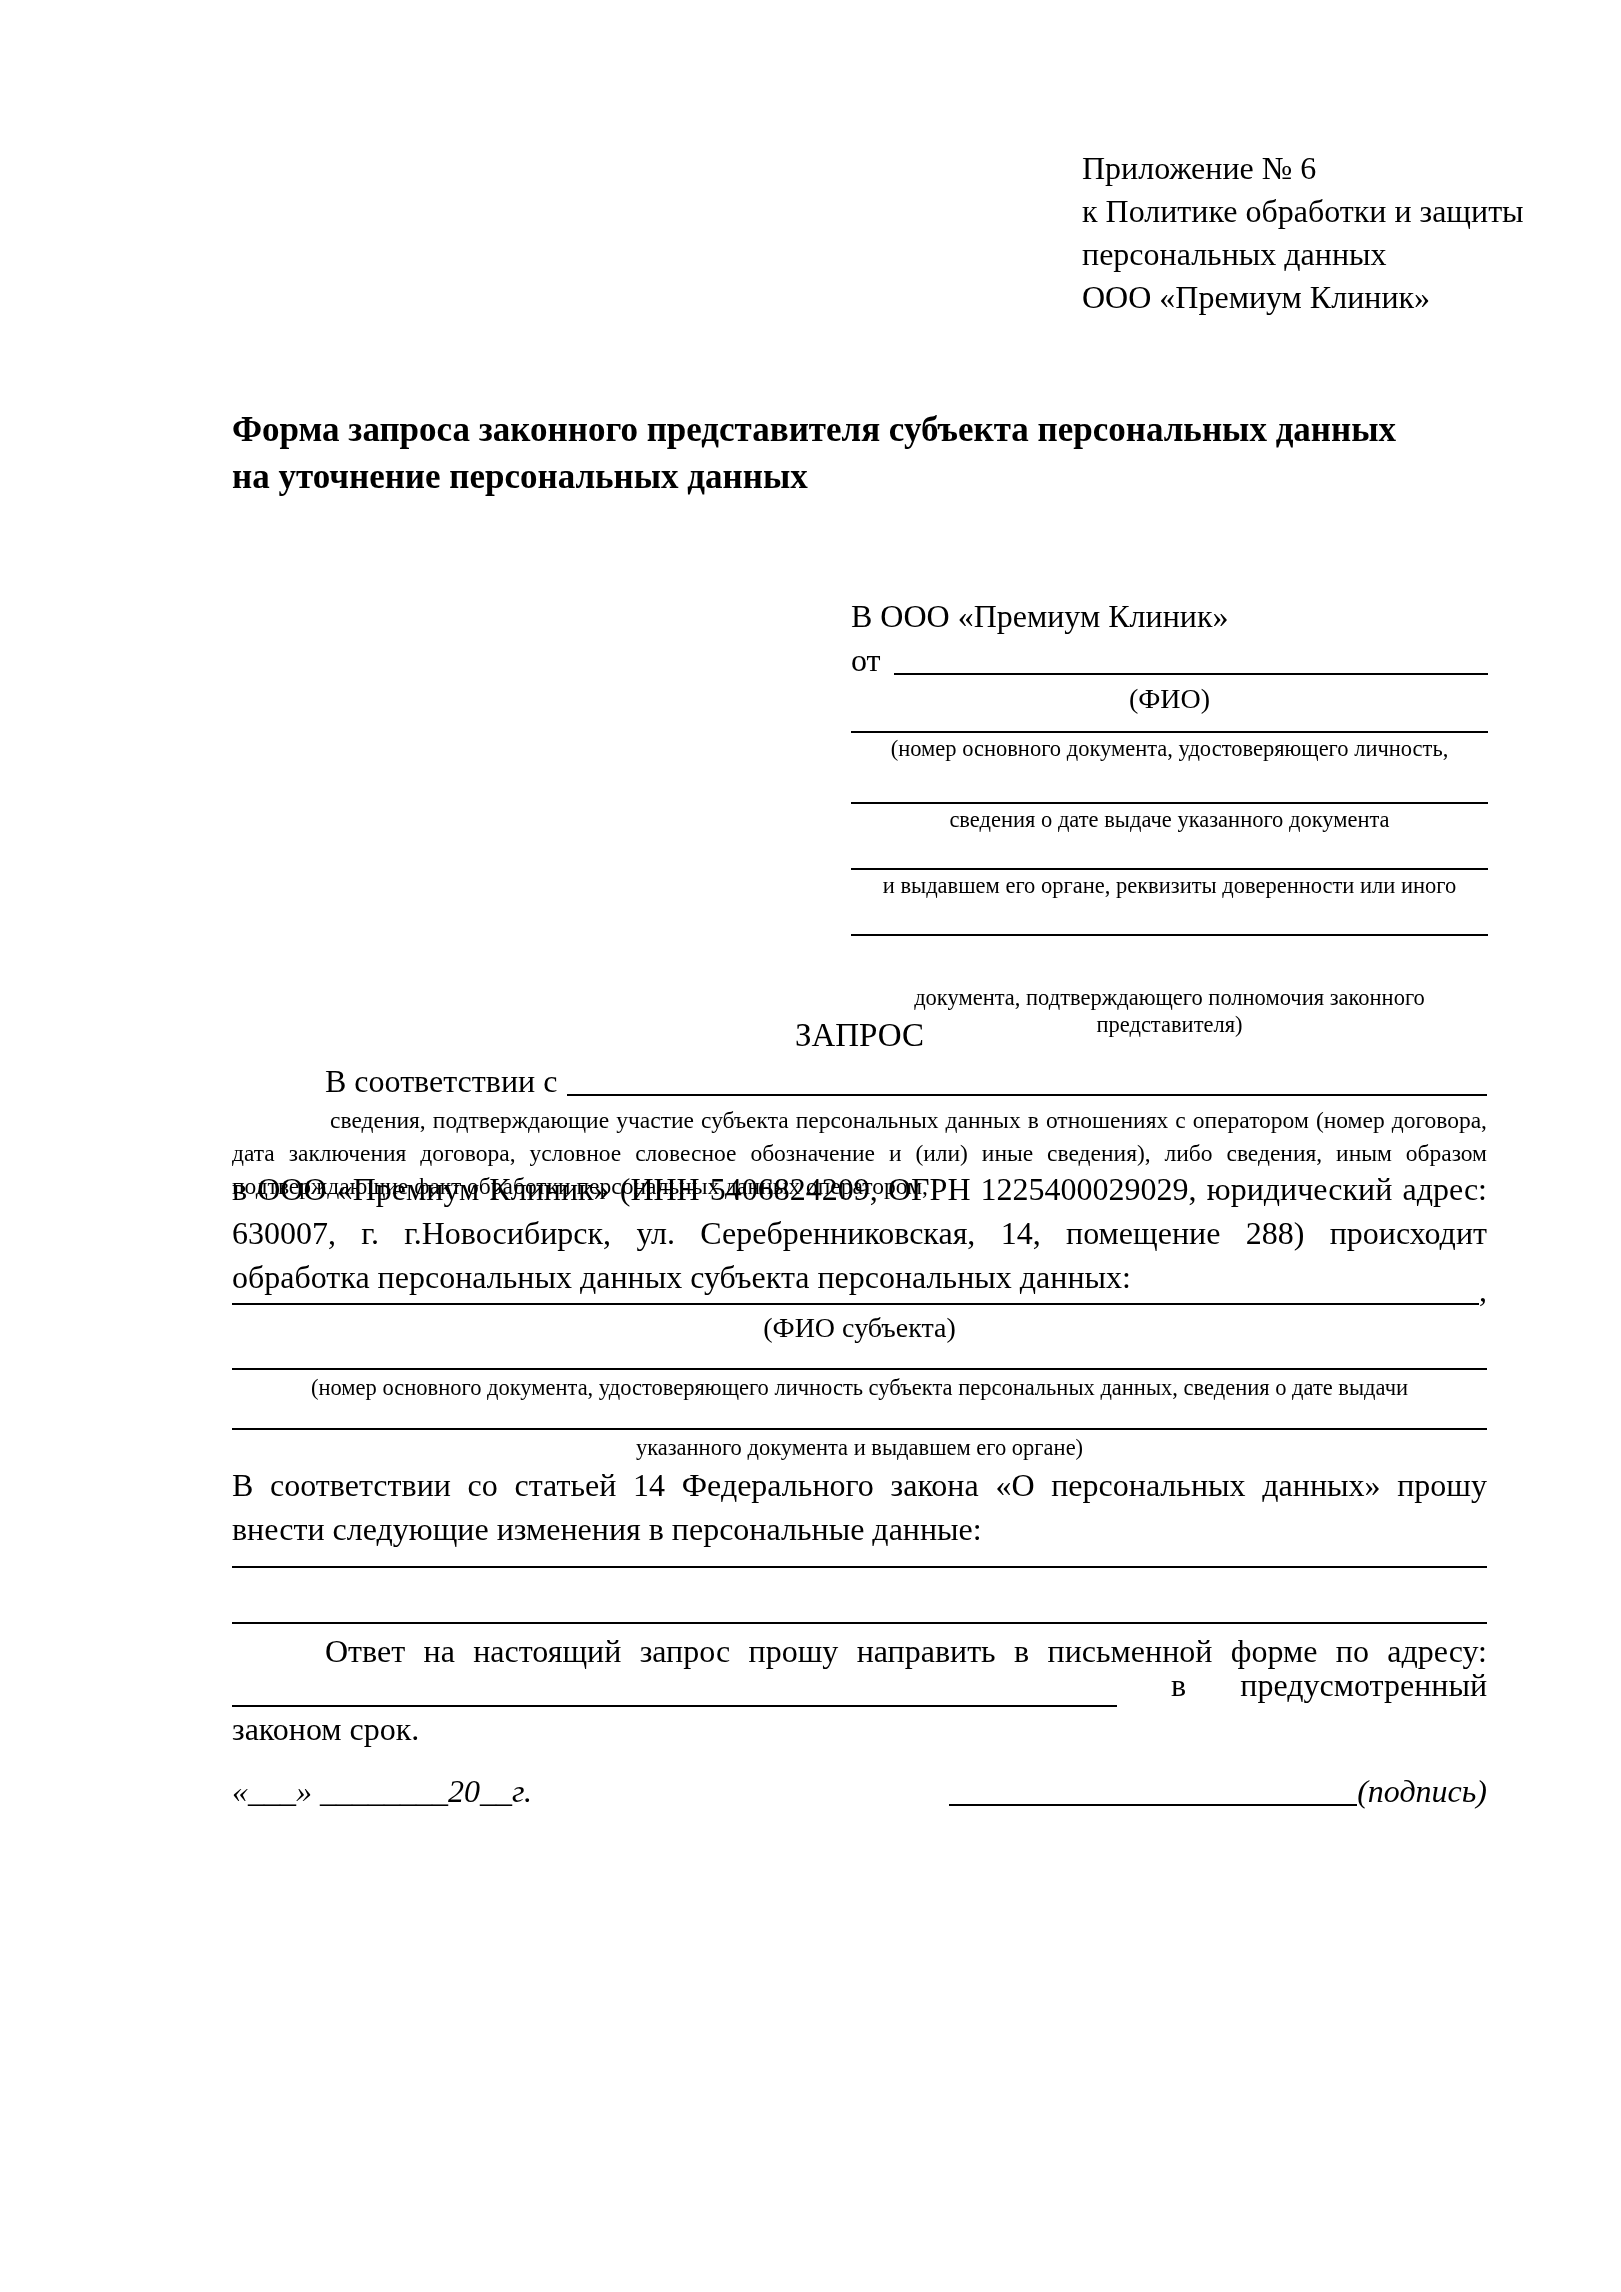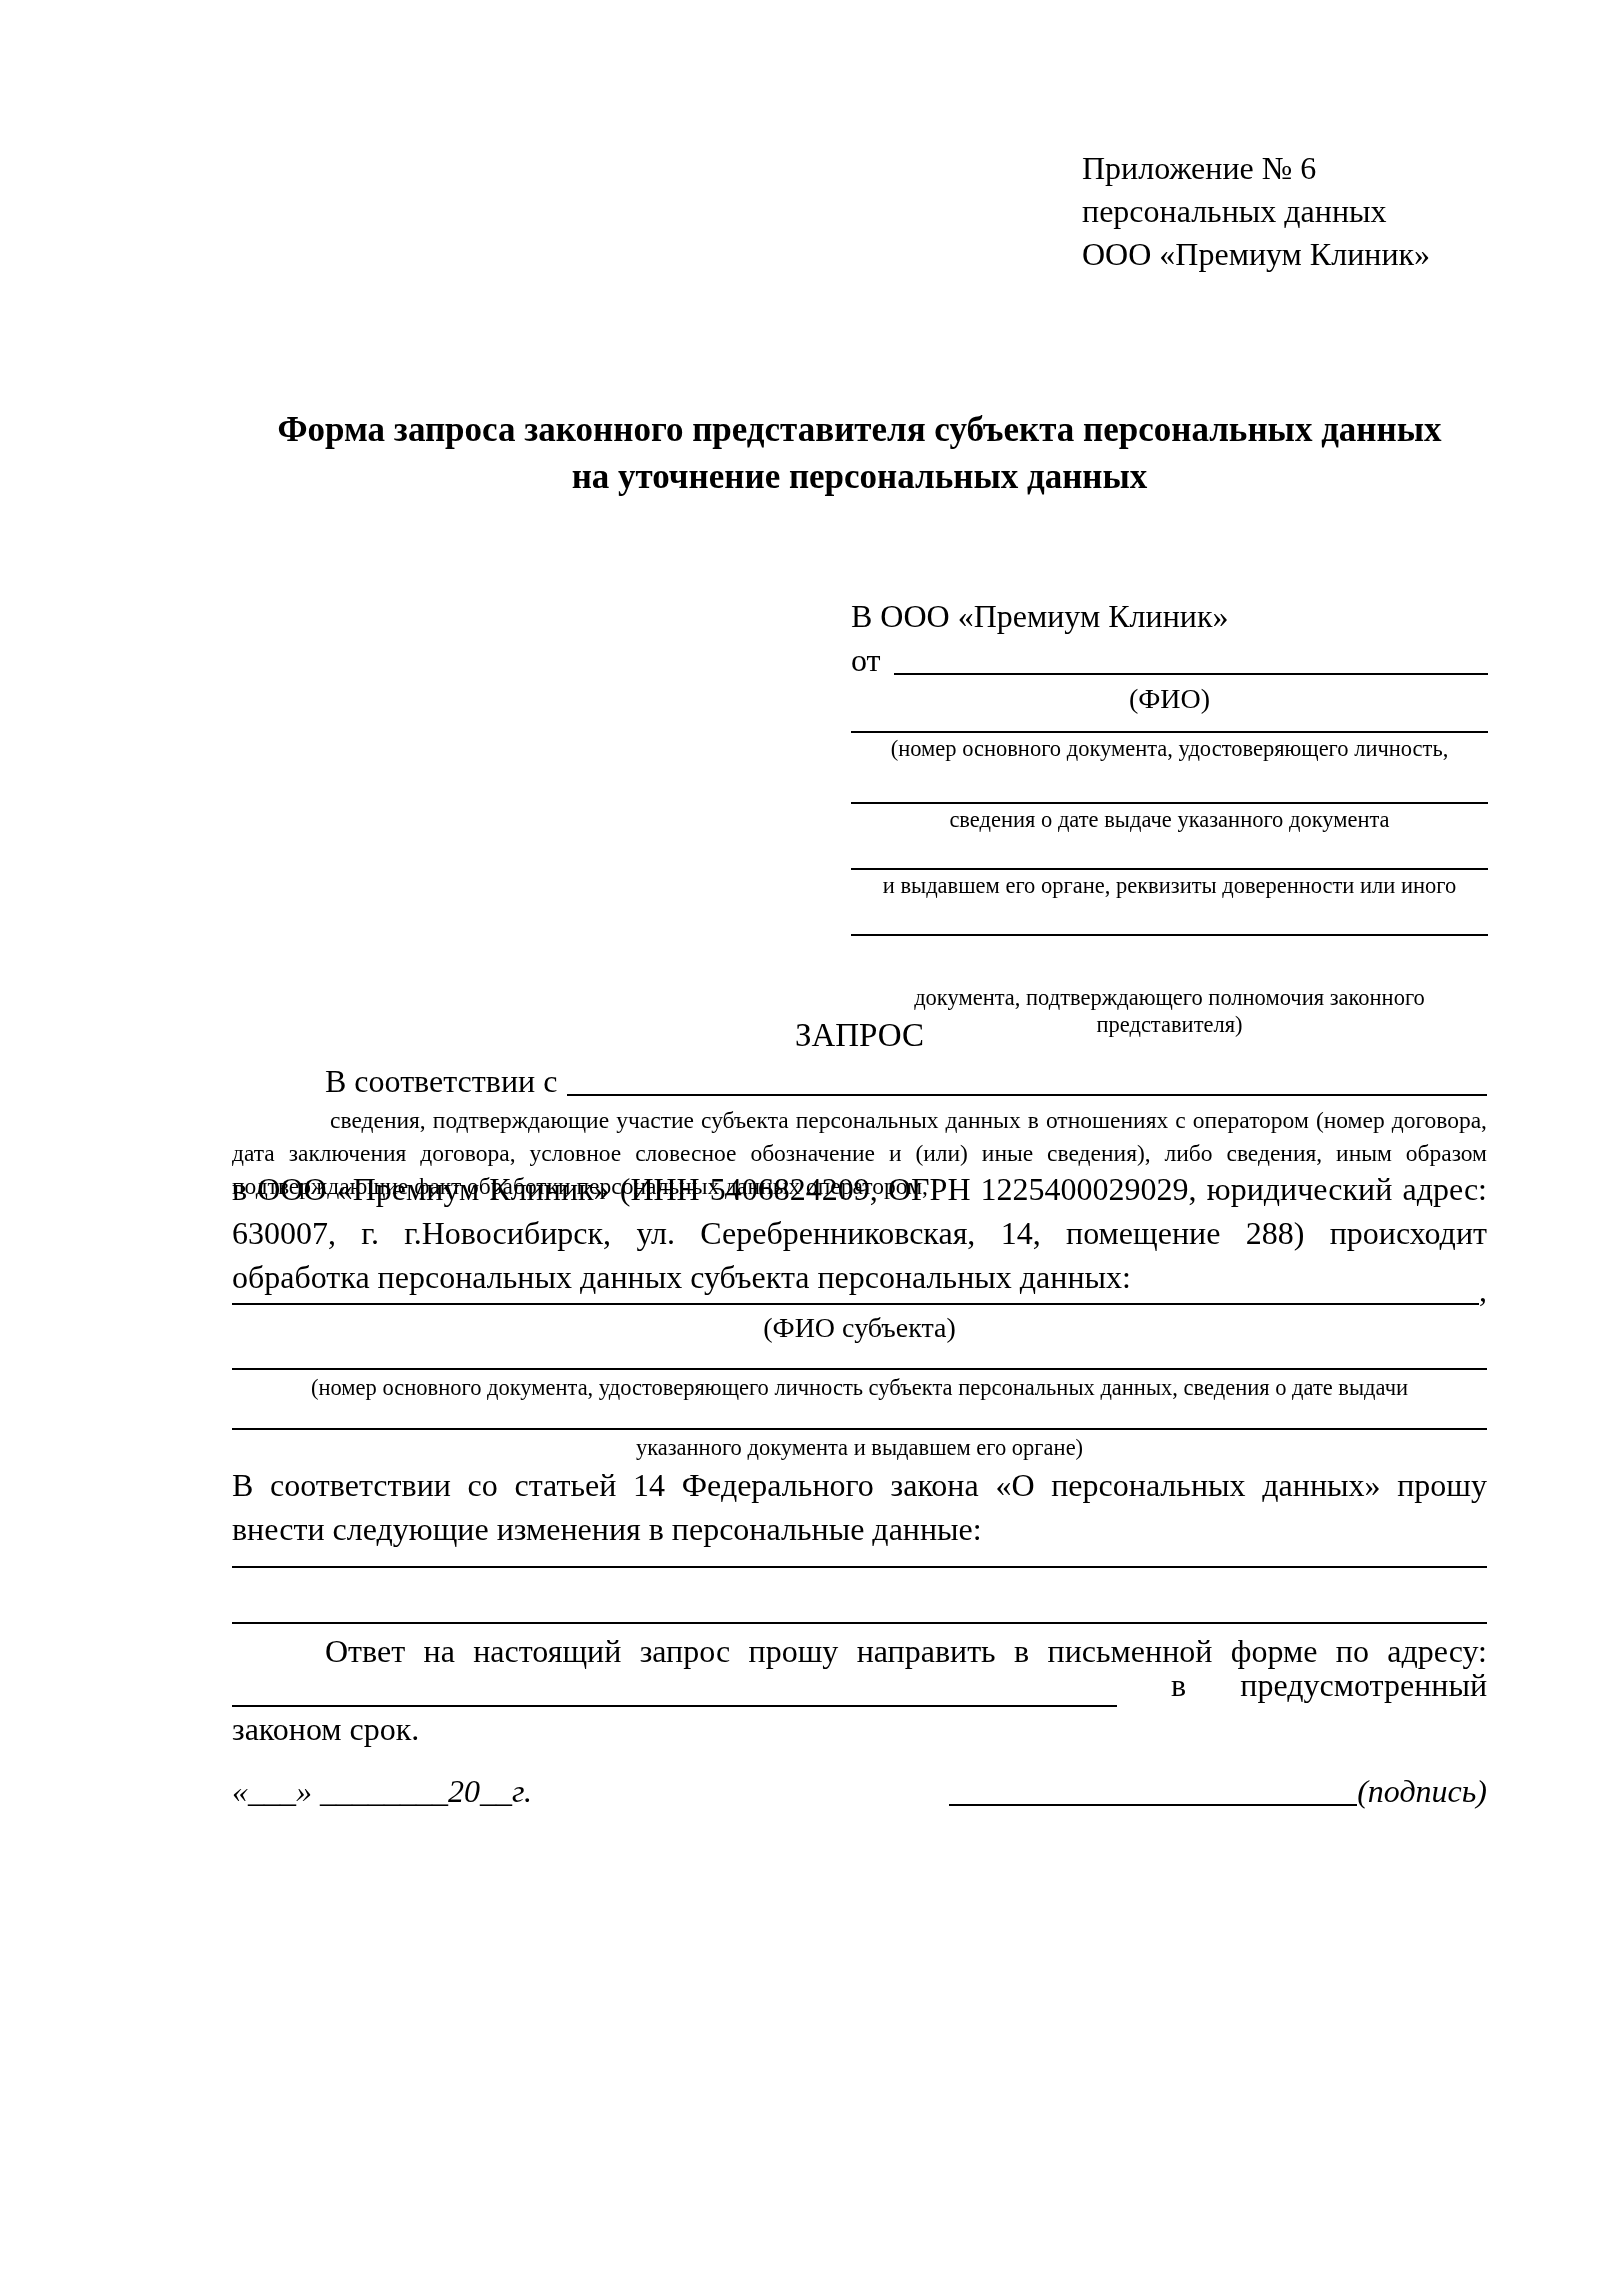--- a/index.html
+++ b/index.html
@@ -9,21 +9,21 @@
     font-family: "Liberation Serif", "DejaVu Serif", serif;
   }
   .page { position: relative; width: 1621px; height: 2293px; background: #fff; overflow: hidden; }
 
   .abs { position: absolute; }
 
   
   .header-right { left: 1082px; top: 147px; font-size: 32px; line-height: 43px; white-space: nowrap; }
 
   
-  .doc-title { left: 232px; top: 406px; width: 1255px; text-align: center; font-weight: bold; font-size: 35px; line-height: 47px; }
+  .doc-title { left: 232px; top: 406px; width: 1255px; font-weight: bold; font-size: 35px; line-height: 47px; }
 
   
   .adr { left: 851px; width: 637px; font-size: 32px; line-height: 44px; }
   .adr-to { top: 594px; }
   .adr-from { top: 638px; display: flex; height: 44px; }
   .adr-from .lbl { white-space: nowrap; margin-right: 13.7px; }
 
   .iline { flex: 1 1 auto; border-bottom: 2.9px solid #000; align-self: flex-end; margin-bottom: 6.9px; }
 
   .cap { text-align: center; }
@@ -66,20 +66,21 @@
   .sig-line { width: 408px; border-bottom: 2.9px solid #000; margin-bottom: 6.9px; }
   .sig-cap { white-space: nowrap; }
 </style>
 </head>
 <body>
 
 <div class="page">
 
   <div class="abs header-right">
     <div>Приложение № 6</div>
+    <div>к Политике обработки и защиты</div>
     <div>персональных данных</div>
     <div>ООО «Премиум Клиник»</div>
   </div>
 
   <div class="abs doc-title">
     <div>Форма запроса законного представителя субъекта персональных данных</div>
     <div>на уточнение персональных данных</div>
   </div>
 
   <div class="abs adr adr-to body-text">В ООО «Премиум Клиник»</div>

